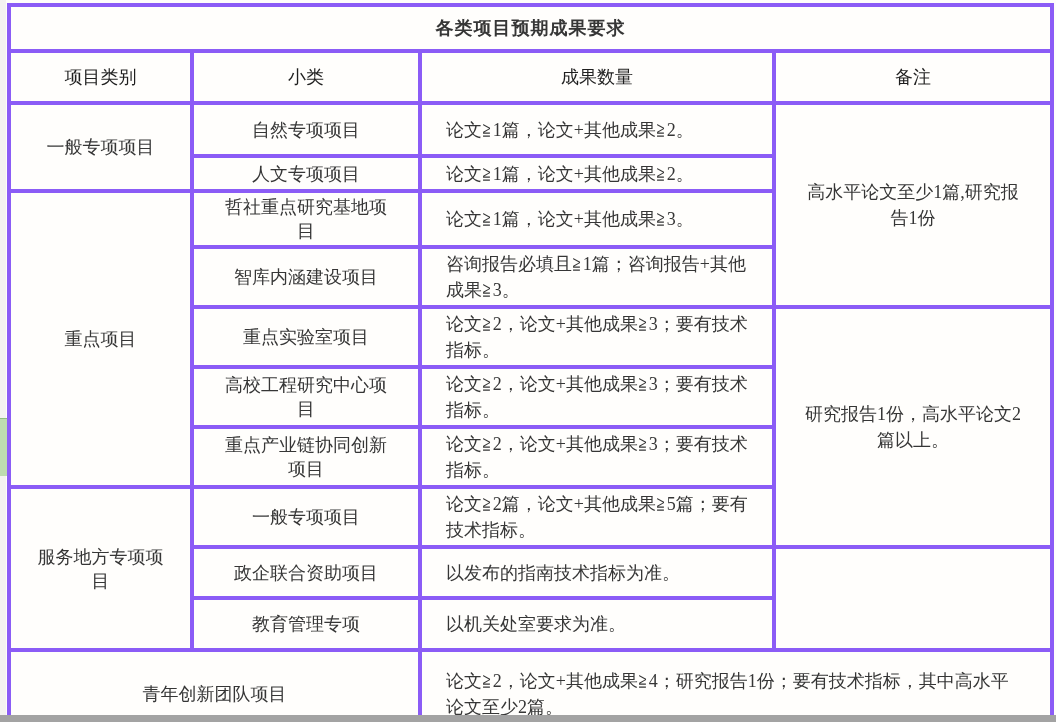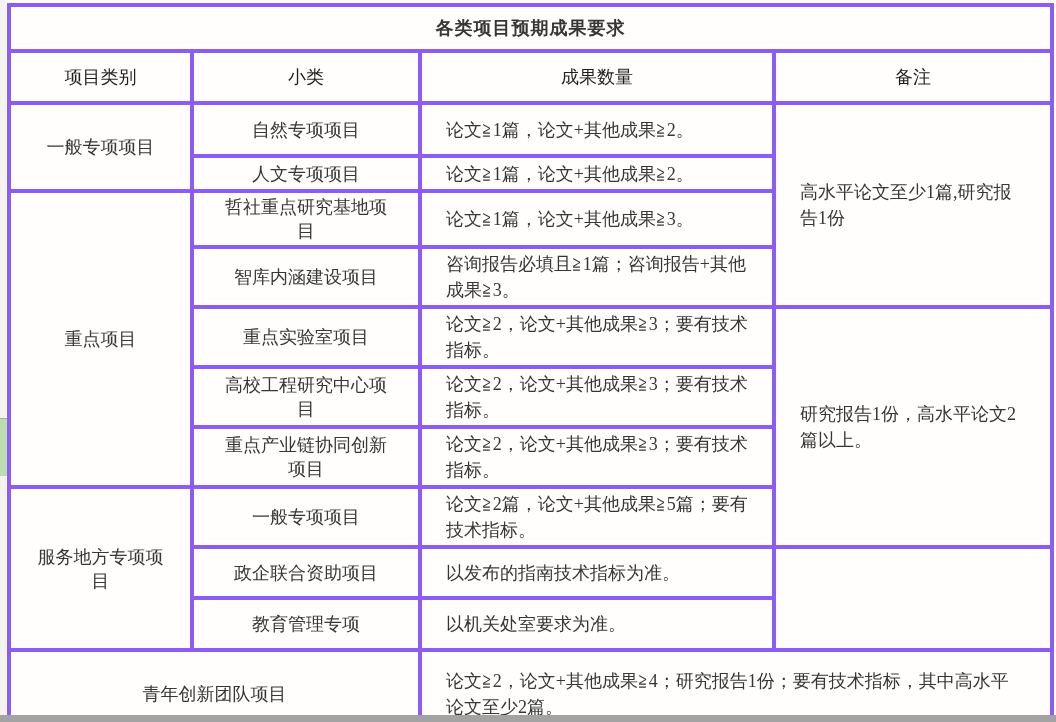--- a/index.html
+++ b/index.html
@@ -38,21 +38,21 @@
   }
   tr.head td{
     font-weight:normal;
     text-align:center;
     font-size:18px;
     color:#1f1f1f;
   }
   td.c-cat{text-align:center;}
   td.c-sub{text-align:center;}
   td.c-res{text-align:left;line-height:26px;border-radius:26px;}
-  td.c-rem{line-height:26px;margin-left:38px;}
+  td.c-rem{text-align:center;line-height:26px;margin-left:38px;}
   td.c-merged{text-align:center;}
   .green-marker{
     position:absolute;
     left:0;top:418px;
     width:7px;height:57px;
     background:#bedcb0;
     border-top:1px solid #8fbf7e;
   }
   .bottom-strip{
     position:absolute;

